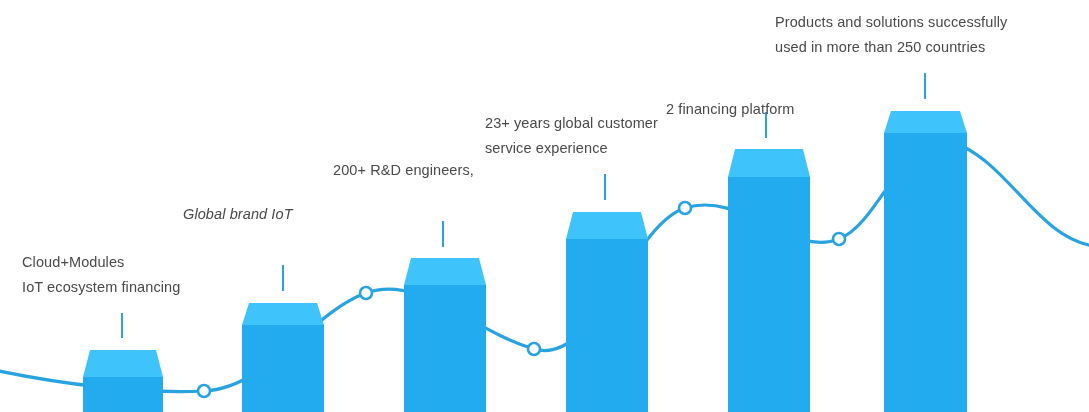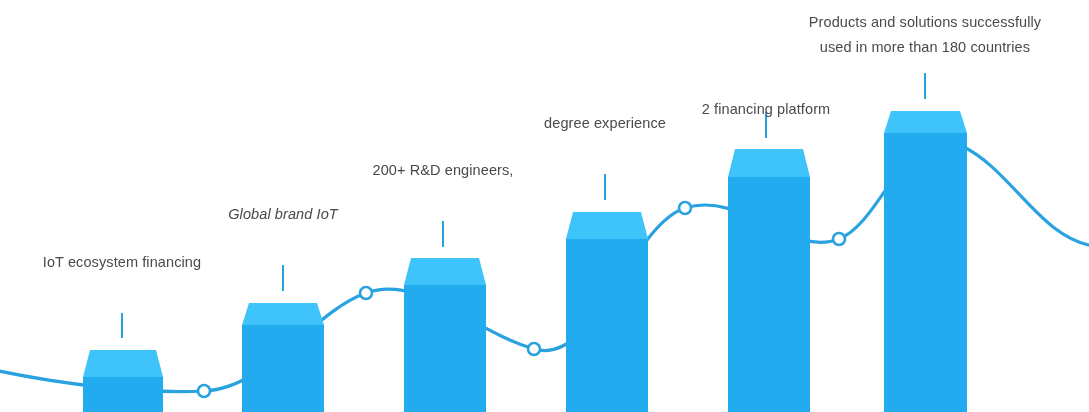--- a/index.html
+++ b/index.html
@@ -35,21 +35,20 @@
   }
   #labels-layer {
     position: absolute;
     left: 0;
     top: 0;
     width: 1089px;
     height: 412px;
   }
   .label-block {
     position: absolute;
-    text-align: center;
     color: #4a4a4a;
     font-size: 14.5px;
     line-height: 25px;
     white-space: nowrap;
     letter-spacing: 0.1px;
   }
   .label-line {
     display: block;
   }
 </style>
@@ -113,38 +112,40 @@
     <line x1="283" y1="265" x2="283" y2="291" stroke="#29A3E0" stroke-width="2"></line>
     <line x1="443" y1="221" x2="443" y2="247" stroke="#29A3E0" stroke-width="2"></line>
     <line x1="605" y1="174" x2="605" y2="200" stroke="#29A3E0" stroke-width="2"></line>
     <line x1="766" y1="112" x2="766" y2="138" stroke="#29A3E0" stroke-width="2"></line>
     <line x1="925" y1="73" x2="925" y2="99" stroke="#29A3E0" stroke-width="2"></line>
   </svg>
 
   <div id="text-layer">
 
     <div class="label-block" style="left:22px; top:250px; width:200px;">
+      <span class="label-line">Cloud+Modules</span>
       <span class="label-line">IoT ecosystem financing</span>
     </div>
 
     <div class="label-block" style="left:183px; top:202px; width:200px;font-style:italic;">
       <span class="label-line">Global brand IoT</span>
     </div>
 
     <div class="label-block" style="left:333px; top:158px; width:220px;">
       <span class="label-line">200+ R&amp;D engineers,</span>
     </div>
 
     <div class="label-block" style="left:485px; top:111px; width:240px;">
-      <span class="label-line">degree experience</span>
+      <span class="label-line">23+ years global customer</span>
+      <span class="label-line">service experience</span>
     </div>
 
     <div class="label-block" style="left:666px; top:49px; width:200px;margin-top:48px;">
       <span class="label-line">2 financing platform</span>
     </div>
 
     <div class="label-block" style="left:775px; top:10px; width:300px;">
       <span class="label-line">Products and solutions successfully</span>
-      <span class="label-line">used in more than 180 countries</span>
+      <span class="label-line">used in more than 250 countries</span>
     </div>
 
   </div>
 </div>
 
 </body></html>

